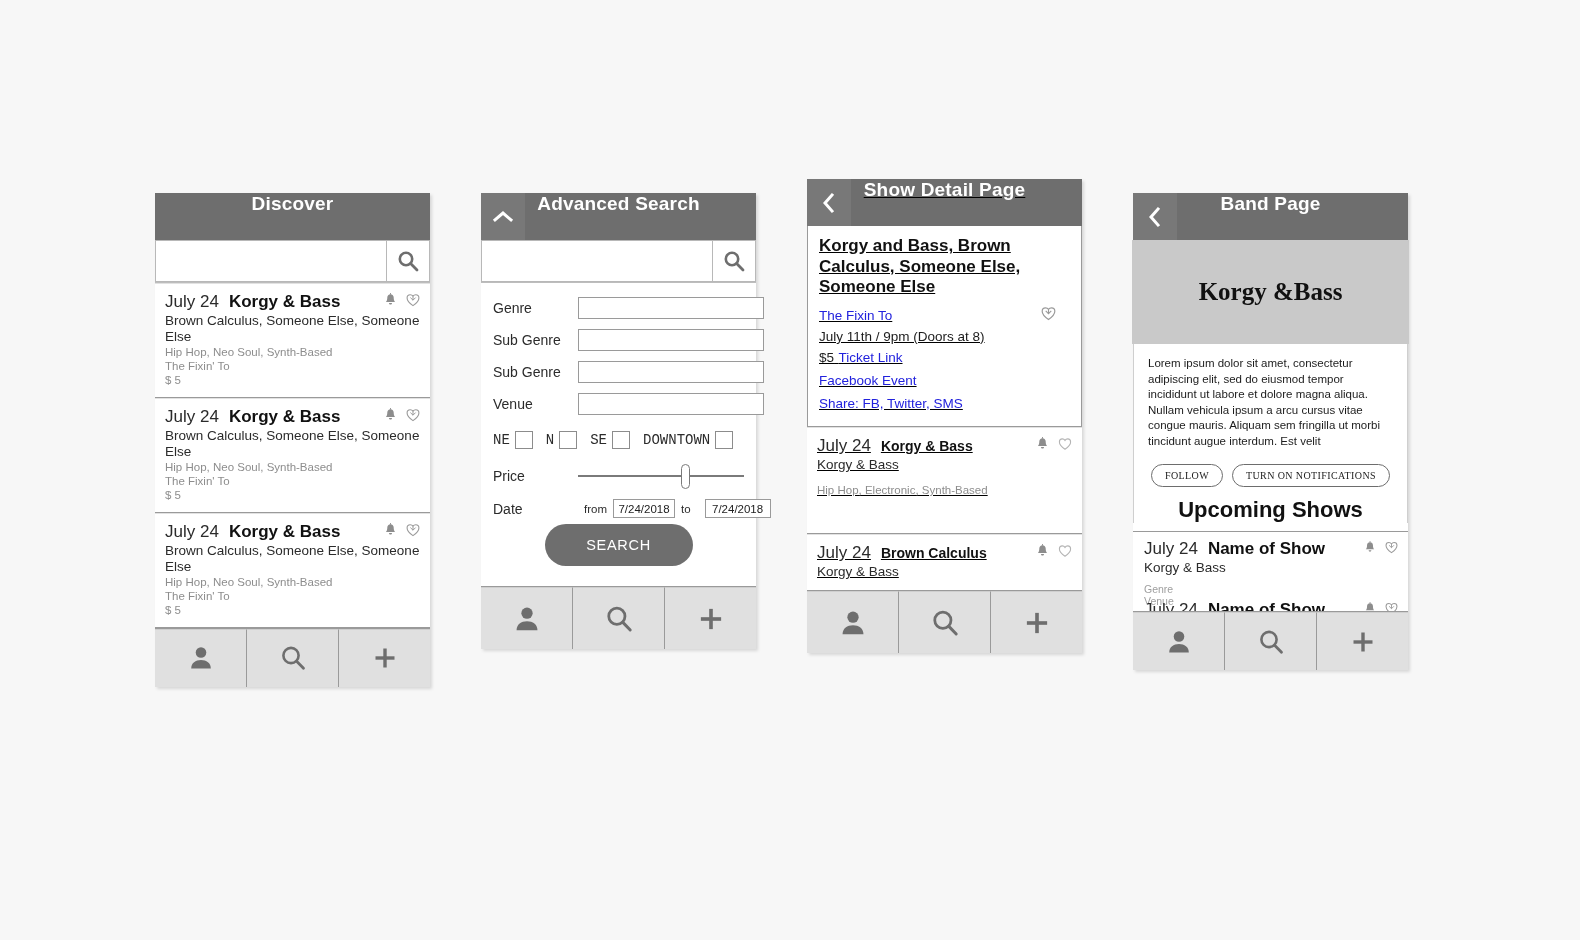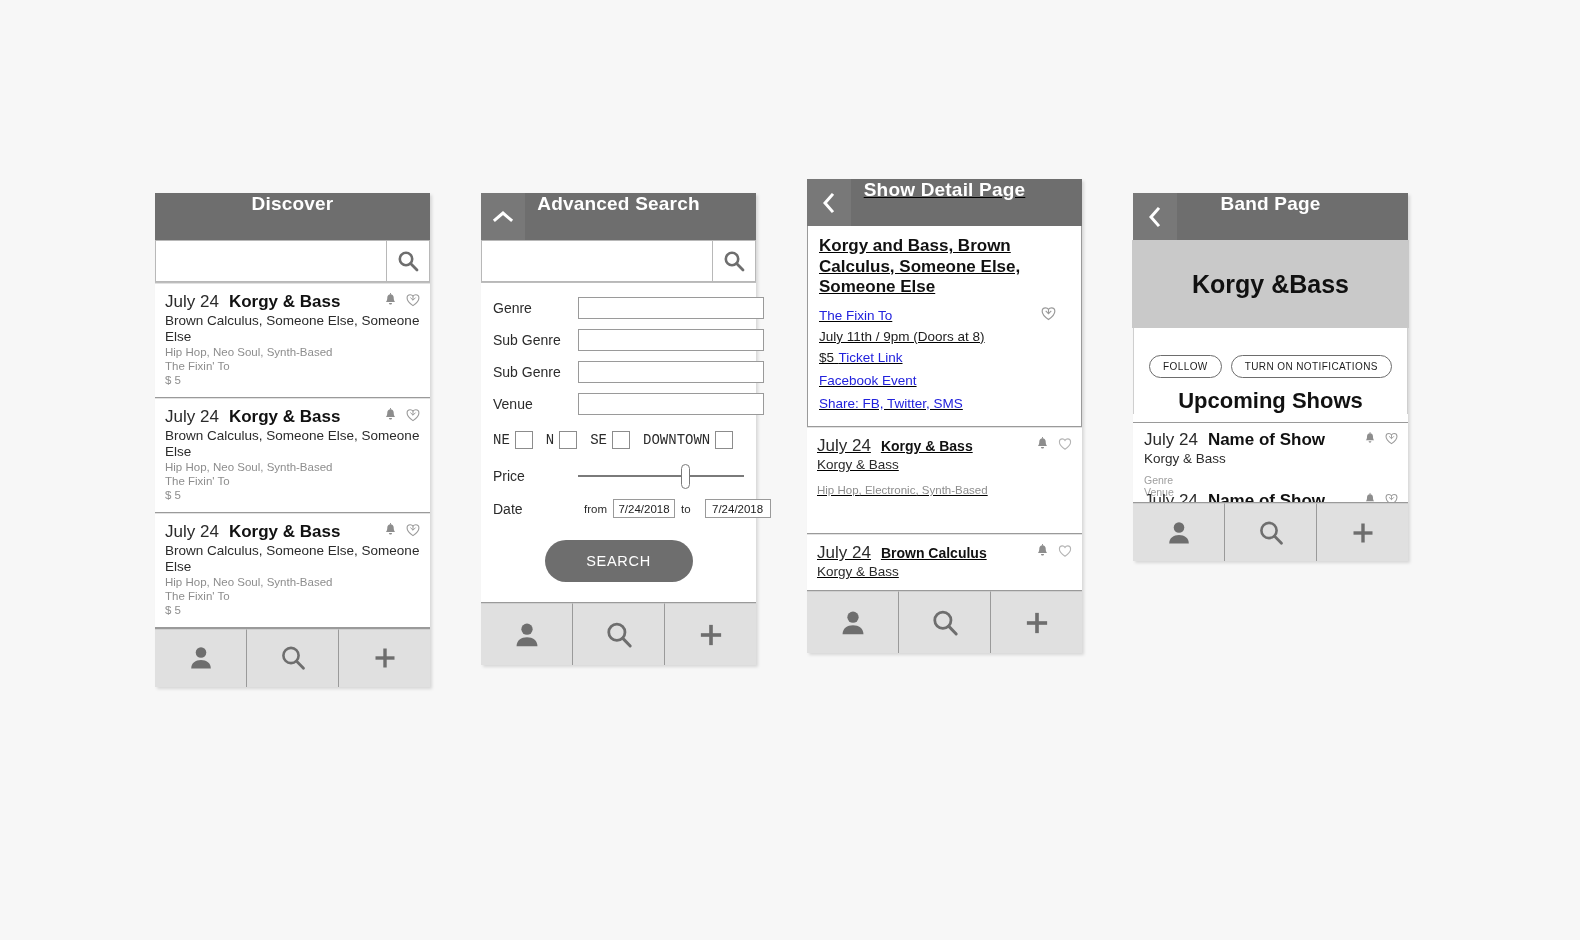--- a/index.html
+++ b/index.html
@@ -242,21 +242,21 @@
     font-size: 11.5px;
     text-align: center;
     box-sizing: border-box;
     outline: none;
     color: #222;
   }
   .date-input.second { margin-left: 8px; width: 66px; }
   .search-btn-wrap {
     display: flex;
     justify-content: center;
-    margin-top: 22px;
+    margin-top: 6px;
     margin-bottom: 6px;
   }
   .search-btn {
     width: 148px;
     height: 42px;
     border-radius: 21px;
     background: #6e6e6e;
     border: none;
     color: #fff;
     font-family: "Liberation Sans", sans-serif;
@@ -294,27 +294,28 @@
   }
   .detail-line { line-height: 1.42; }
   .detail-fav {
     position: absolute;
     right: 0px;
     top: 2px;
   }
 
   
   .band-hero {
-    height: 88px;
+    height: 104px;
     background: #c9c9c9;
     display: flex;
     align-items: center;
     justify-content: center;
     margin-left: -1px;
     margin-right: -1px;
+    font-family: Liberation Serif, serif;
   }
   .band-hero-name {
     font-size: 25px;
     font-weight: bold;
     color: #111;
   }
   .band-body {
     padding: 12px 14px 0 14px;
     border-left: 1px solid #cfcfcf;
     border-right: 1px solid #cfcfcf;
@@ -328,21 +329,21 @@
   .band-actions {
     display: flex;
     gap: 9px;
     margin-top: 15px;
     justify-content: center;
   }
   .pill-btn {
     border: 1px solid #6d6d6d;
     border-radius: 13px;
     background: #fff;
-    font-family: Liberation Sans, sans-serif;
+    font-family: Liberation Serif, serif;
     font-size: 10px;
     letter-spacing: 0.4px;
     color: #1c1c1c;
     padding: 5px 13px;
     cursor: pointer;
     white-space: nowrap;
   }
   .band-upcoming {
     text-align: center;
     font-size: 22px;
@@ -740,20 +741,21 @@
     </div>
     <div class="titlebar-title">Band Page</div>
     <div class="titlebar-spacer"></div>
   </div>
 
   <div class="band-hero">
     <div class="band-hero-name">Korgy &amp;Bass</div>
   </div>
 
   <div class="band-body">
+    <div class="band-bio">Lorem ipsum dolor sit amet, consectetur adipiscing elit, sed do eiusmod tempor incididunt ut labore et dolore magna aliqua. Nullam vehicula ipsum a arcu cursus vitae congue mauris. Aliquam sem fringilla ut morbi tincidunt augue interdum. Est velit</div>
 
     <div class="band-actions">
       <button class="pill-btn">FOLLOW</button>
       <button class="pill-btn">TURN ON NOTIFICATIONS</button>
     </div>
 
     <div class="band-upcoming">Upcoming Shows</div>
   </div>
 
   <div class="band-rows">

